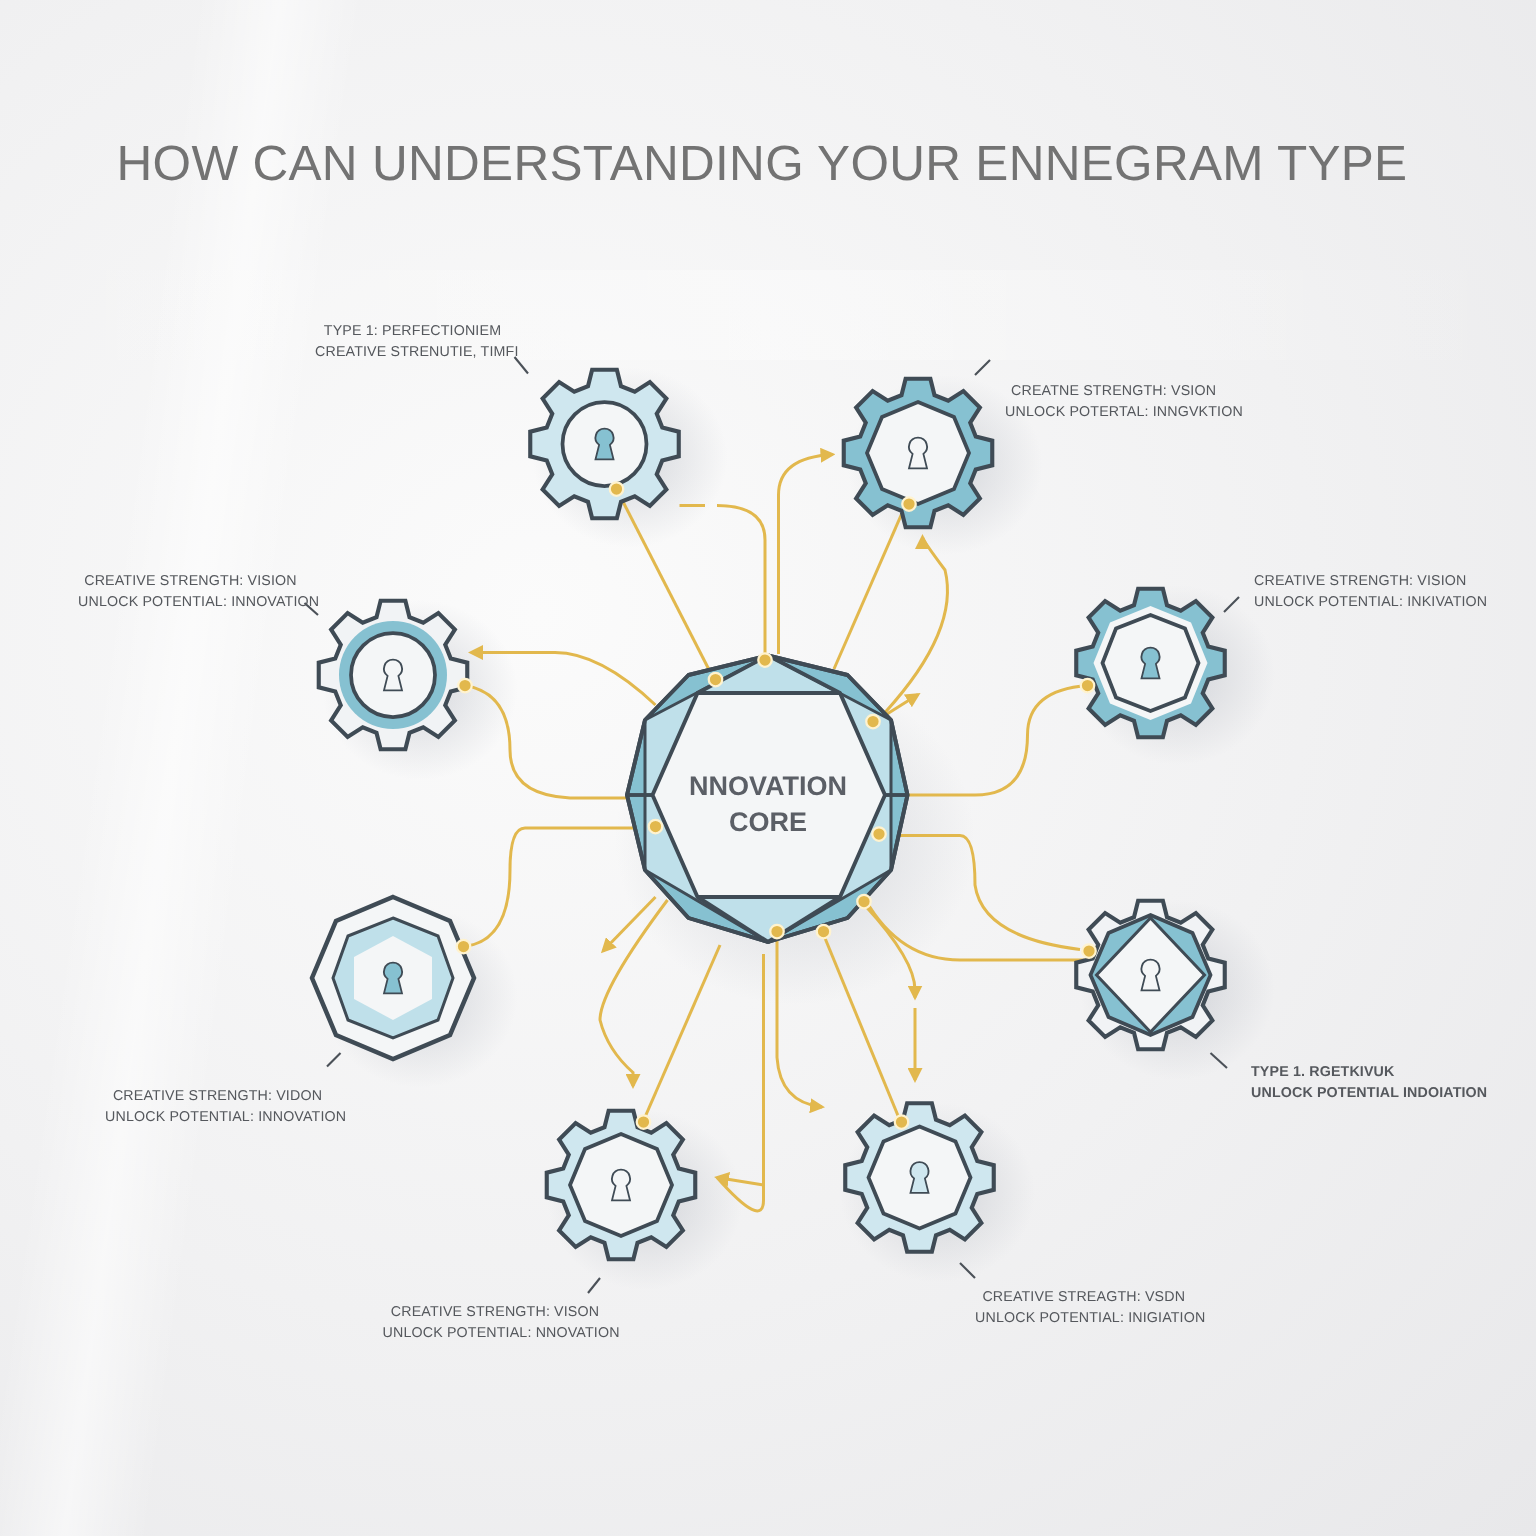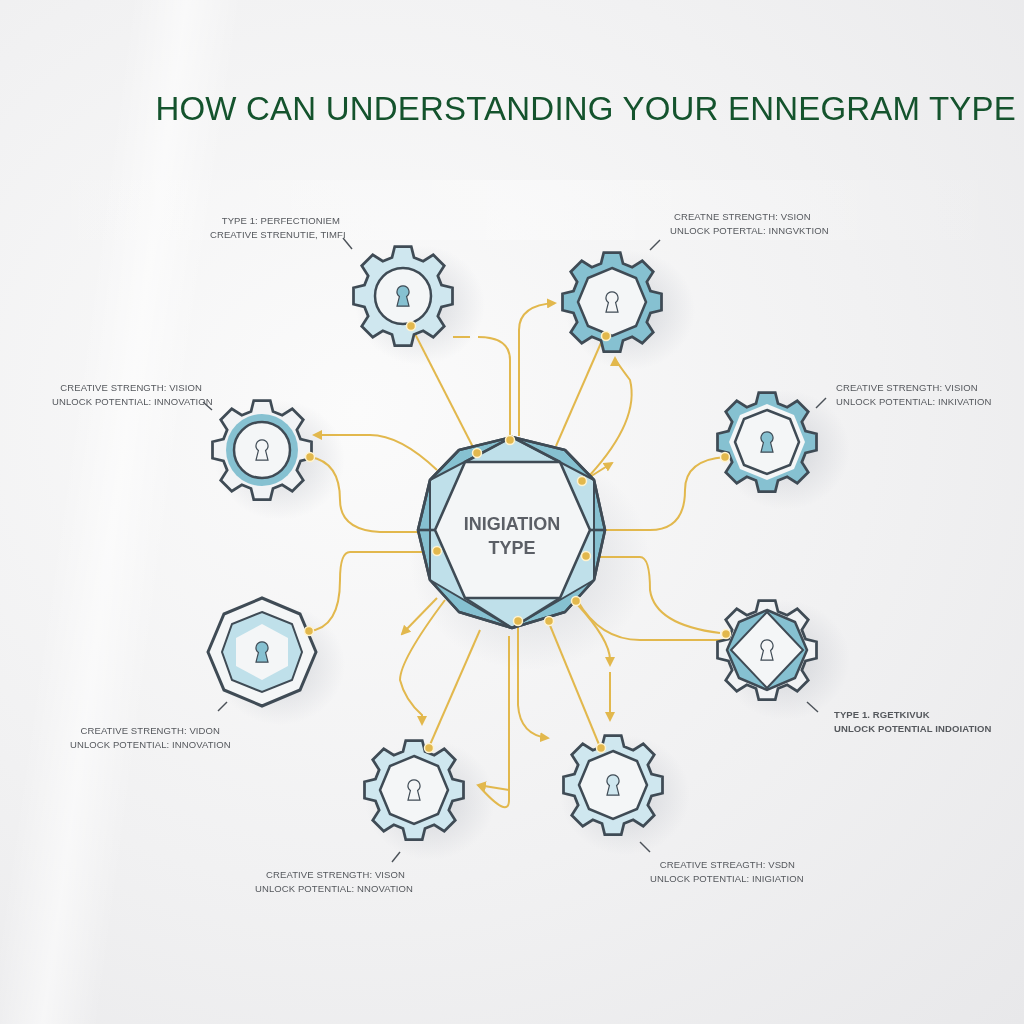--- a/index.html
+++ b/index.html
@@ -6,32 +6,32 @@
   body {
     width:1024px; height:1024px; overflow:hidden; position:relative;
     background: radial-gradient(ellipse at 35% 40%, #fbfbfb 0%, #f1f1f2 55%, #e8e8ea 100%);
     font-family: "Liberation Sans", sans-serif;
   }
   .light {
     position:absolute; pointer-events:none;
     background: linear-gradient(90deg, rgba(255,255,255,0) 0%, rgba(255,255,255,0.55) 50%, rgba(255,255,255,0) 100%);
   }
   .title {
-    position:absolute; left:0; top:88px; width:1016px; text-align:right;
-    color:#14532d; font-size:33px; line-height:42px; letter-spacing:0.2px;
+    position:absolute; left:0; top:88px; width:1016px; text-align:center;
+    color:#737373; font-size:33px; line-height:42px; letter-spacing:0.2px;
     font-family: "Liberation Sans", sans-serif;
   }
   .title span { display:block; }
   svg.diagram { position:absolute; left:0; top:0; }
   .label {
     position:absolute; font-size:9.5px; line-height:14px; color:#55585d;
     text-transform:uppercase; white-space:nowrap; letter-spacing:0.1px;
   }
   .label span { display:block; }
-  .label.center { text-align:right; }
+  .label.center { text-align:center; }
   .label.left { text-align:left; }
   .core-text {
     position:absolute; left:432px; top:512px; width:160px; text-align:center;
     color:#5b5f66; font-weight:bold; font-size:18px; line-height:24px;
   }
   .core-text span { display:block; }
 </style>
 </head>
 <body>
 
@@ -183,30 +183,30 @@
     <circle cx="582" cy="481" r="4.5"></circle>
     <circle cx="437" cy="551" r="4.5"></circle>
     <circle cx="586" cy="556" r="4.5"></circle>
     <circle cx="576" cy="601" r="4.5"></circle>
     <circle cx="518" cy="621" r="4.5"></circle>
     <circle cx="549" cy="621" r="4.5"></circle>
   </g>
 </svg>
 
 <div class="core-text">
-  <span>INIGIATION</span>
-  <span>TYPE</span>
+  <span>NNOVATION</span>
+  <span>CORE</span>
 </div>
 
 <div class="label center" style="left:210px; top:214px; width:130px;">
   <span>TYPE 1: PERFECTIONIEM</span>
   <span>CREATIVE STRENUTIE, TIMFI</span>
 </div>
 <div class="label left" style="left:670px; top:210px;">
-  <span style="padding-left:4px;">CREATNE STRENGTH: VSION</span>
+  <span style="padding-left:4px;margin-top:44px;">CREATNE STRENGTH: VSION</span>
   <span>UNLOCK POTERTAL: INNGVKTION</span>
 </div>
 <div class="label center" style="left:52px; top:381px; width:150px;">
   <span>CREATIVE STRENGTH: VISION</span>
   <span>UNLOCK POTENTIAL: INNOVATION</span>
 </div>
 <div class="label left" style="left:836px; top:381px;">
   <span>CREATIVE STRENGTH: VISION</span>
   <span>UNLOCK POTENTIAL: INKIVATION</span>
 </div>

